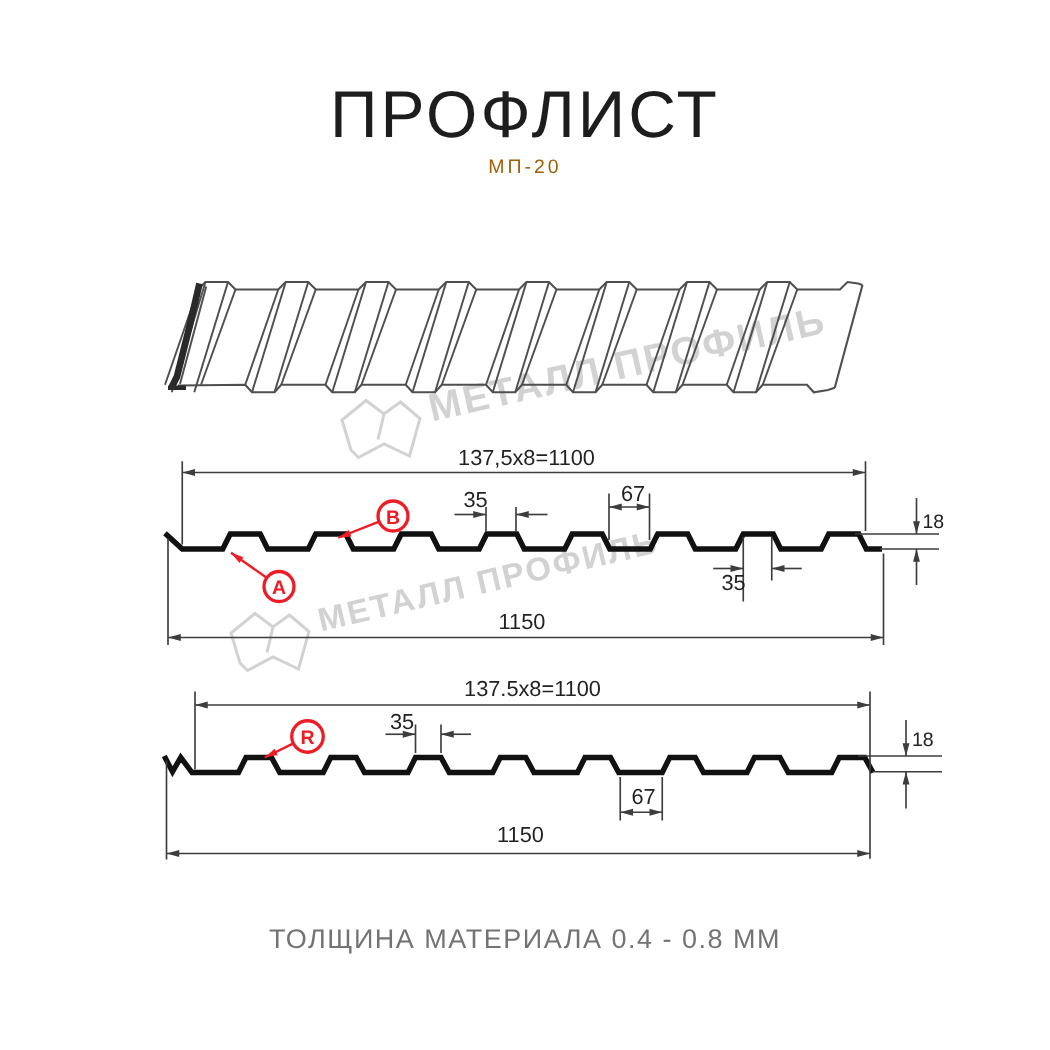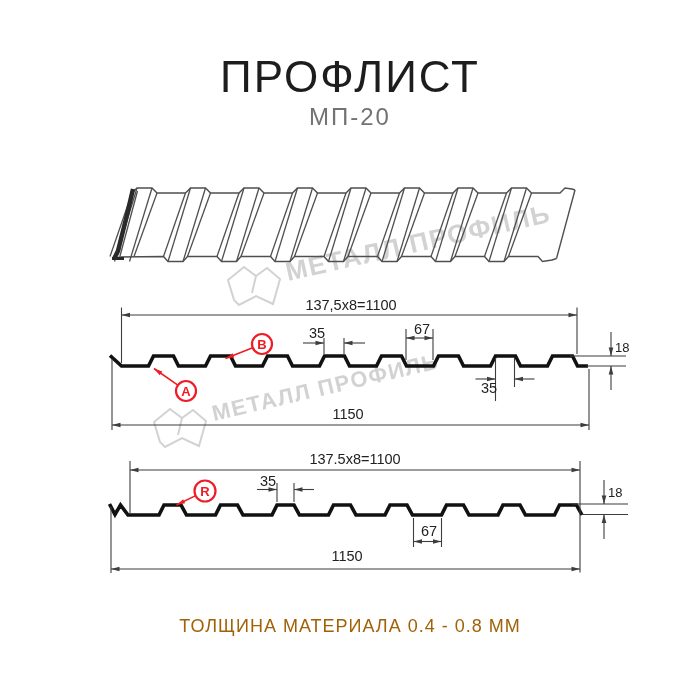--- a/index.html
+++ b/index.html
@@ -1,23 +1,23 @@
 <!DOCTYPE html>
 <html><head>
 <meta charset="utf-8">
 <style>
   html,body{margin:0;padding:0;background:#fff;}
   .page{position:relative;width:700px;height:700px;background:#fff;overflow:hidden;
         font-family:"Liberation Sans",sans-serif;}
   .title{position:absolute;top:52px;left:0;width:700px;text-align:center;
          font-size:44px;font-weight:400;letter-spacing:2px;color:#1d1d1d;}
   .subtitle{position:absolute;top:103px;left:0;width:700px;text-align:center;
-         font-size:24px;font-weight:400;letter-spacing:2px;color:#737373;}
+         font-size:13px;font-weight:400;letter-spacing:2px;color:#a16207;}
   .footer{position:absolute;top:616px;left:0;width:700px;text-align:center;
-         font-size:18px;font-weight:400;letter-spacing:1px;color:#a16207;}
+         font-size:18px;font-weight:400;letter-spacing:1px;color:#737373;}
   svg{position:absolute;top:0;left:0;}
   .dimtxt{font-family:"Liberation Sans",sans-serif;font-size:14.5px;fill:#222;}
   .dimtxt-sm{font-family:"Liberation Sans",sans-serif;font-size:13px;fill:#222;}
   .ptlbl{font-family:"Liberation Sans",sans-serif;font-size:13px;font-weight:700;
          fill:#ee1c25;text-anchor:middle;}
   .wmtxt{font-family:"Liberation Sans",sans-serif;font-weight:700;fill:#d2d2d2;}
 </style>
 </head>
 <body>
 

